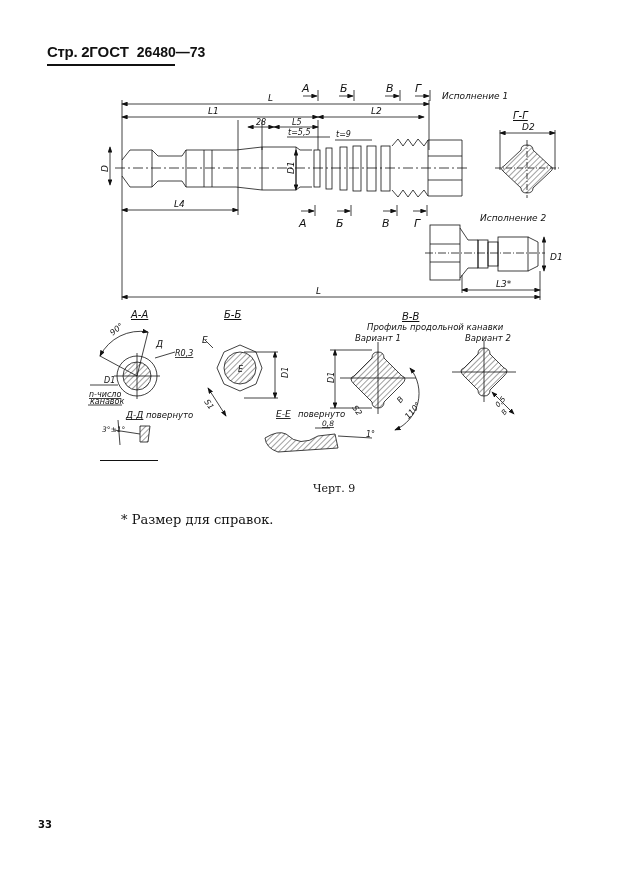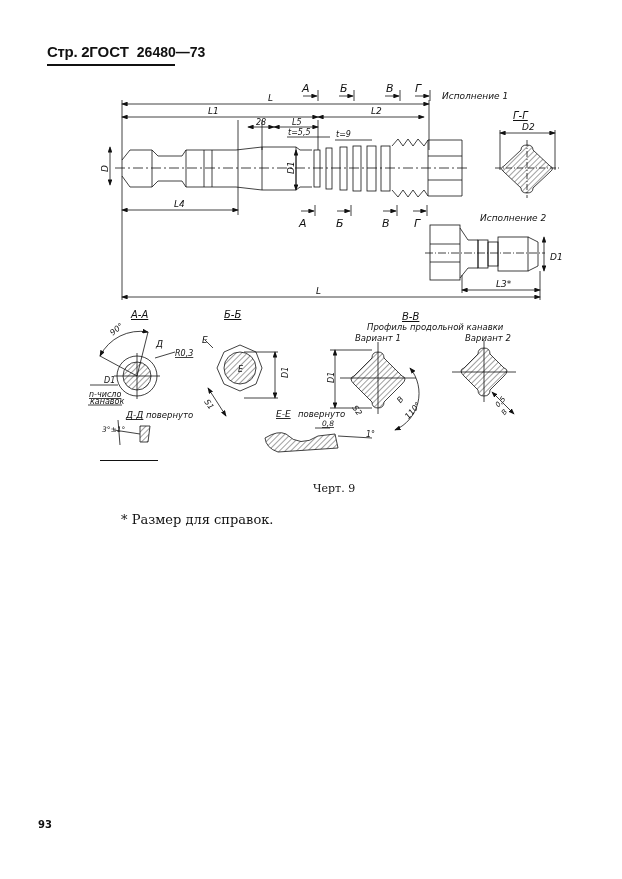--- a/index.html
+++ b/index.html
@@ -240,13 +240,13 @@
     <text class="ital" x="276" y="417" font-size="9" text-decoration="underline">Е-Е</text>
     <text class="ital" x="298" y="417" font-size="8.5">повернуто</text>
     <text class="ital" x="322" y="426" font-size="7.5" text-decoration="underline">0,8</text>
     <text class="ital" x="366" y="437" font-size="8">1°</text>
   </g>
 </svg>
 
 <div class="footnote-rule"></div>
 <div class="footnote">* Размер для справок.</div>
 <div class="caption">Черт. 9</div>
-<div class="pagenum">93</div>
+<div class="pagenum">33</div>
 
 </body></html>

